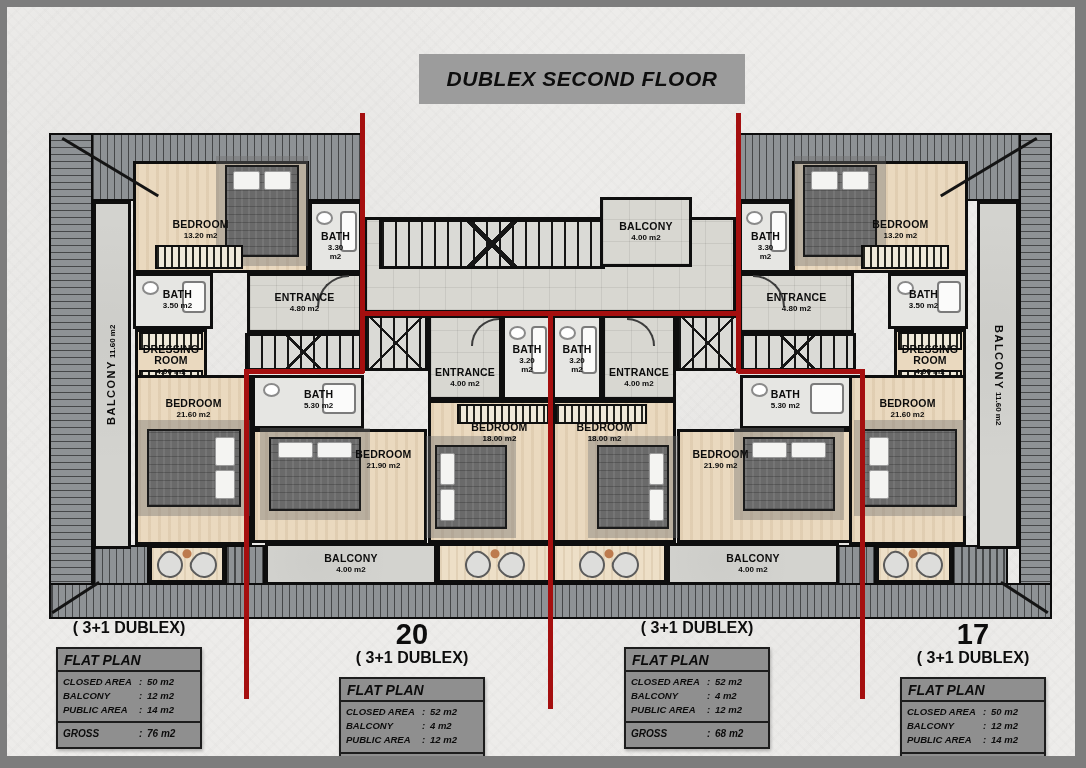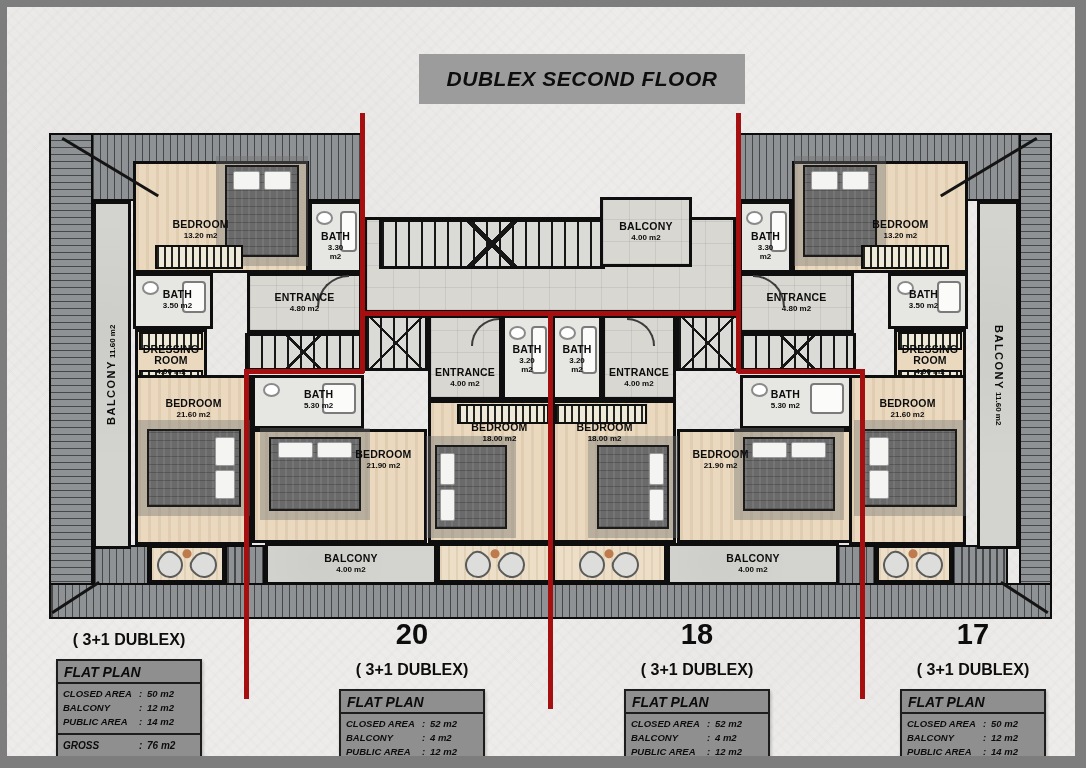--- a/index.html
+++ b/index.html
@@ -104,21 +104,21 @@
   .vlabel{
     display:flex;align-items:center;justify-content:center;gap:2px;
     writing-mode:vertical-rl;text-align:center;color:#0c0c0c;z-index:5;
   }
   .vlabel.read-up{transform:rotate(180deg);}
   .vlabel .rname{font-size:11px;letter-spacing:1.5px;}
   .vlabel .rarea{font-size:8px;margin:0;}
   
   .unit-card{position:absolute;text-align:center;}
   .unit-number{font-size:29px;font-weight:800;color:#0d0d0d;line-height:1.05;}
-  .unit-type{font-size:16px;font-weight:800;color:#0d0d0d;margin-top:12px;}
+  .unit-type{font-size:16px;font-weight:800;color:#0d0d0d;margin-top:0px;}
   .flat-table{
     margin:10px auto 0;width:142px;background:#8f8f8f;border:2px solid #1d1d1d;
     text-align:left;color:#0c0c0c;box-shadow:1px 2px 3px rgba(0,0,0,.25);
   }
   .ft-header{
     font-size:14px;font-weight:800;font-style:italic;padding:3px 6px 2px;
     border-bottom:2px solid #1d1d1d;
   }
   .ft-rows{padding:3px 5px 2px;}
   .ft-row{display:grid;grid-template-columns:76px 8px 1fr;font-size:9.5px;font-weight:800;font-style:italic;line-height:1.45;}
@@ -402,21 +402,20 @@
         <div class="ft-gross" style="position: static;">
           <div class="ft-row" style="position: static;">
             <div style="position: static;">GROSS</div>
             <div style="position: static;">:</div>
             <div style="position: static;">68 m2</div>
           </div>
         </div>
       </div>
     </div>
     <div class="unit-card" style="left: 596px; top: 612px; width: 188px;">
-      <div class="unit-number" style="position: static;">18</div>
       <div class="unit-type" style="position: static;">( 3+1 DUBLEX)</div>
       <div class="flat-table" style="position: static;">
         <div class="ft-header" style="position: static;">FLAT PLAN</div>
         <div class="ft-rows" style="position: static;">
           <div class="ft-row" style="position: static;">
             <div style="position: static;">CLOSED AREA</div>
             <div style="position: static;">:</div>
             <div style="position: static;">52 m2</div>
           </div>
           <div class="ft-row" style="position: static;">

